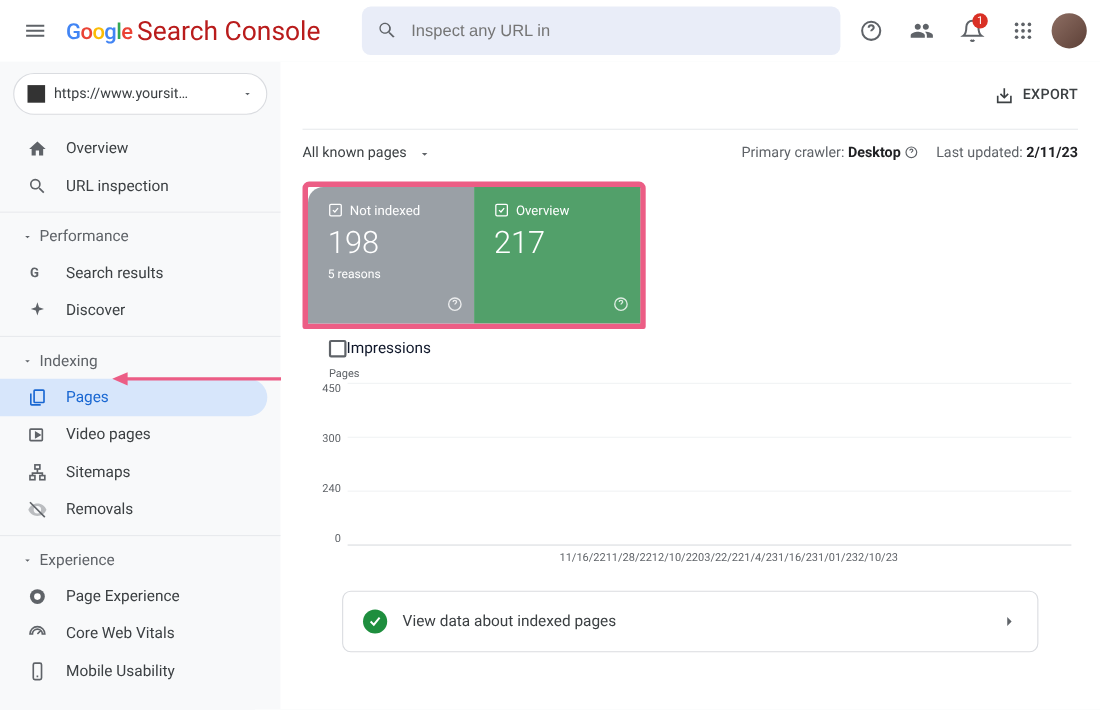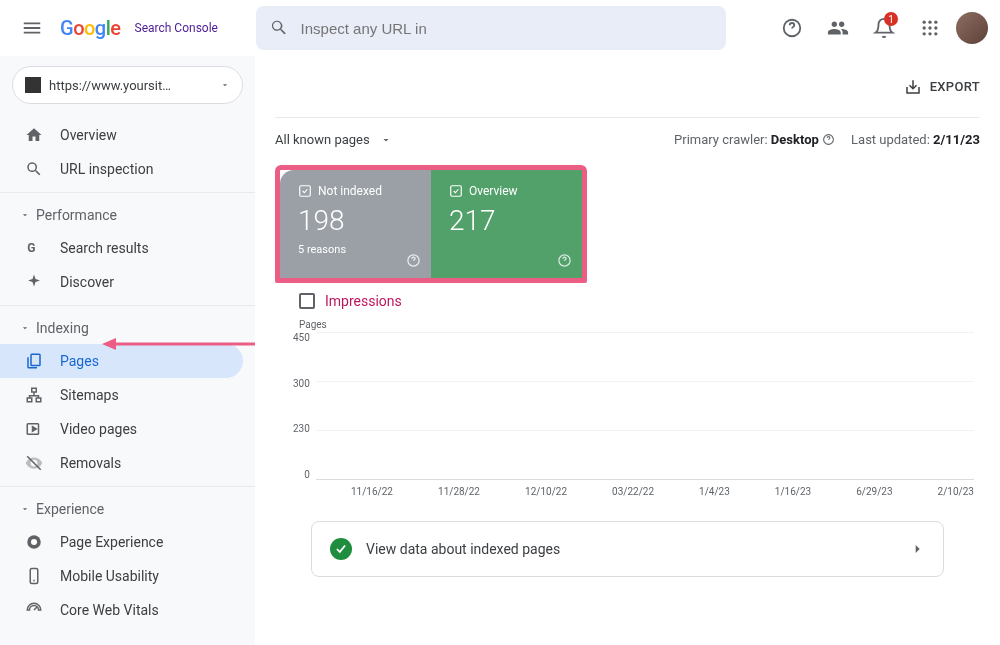--- a/index.html
+++ b/index.html
@@ -5,21 +5,21 @@
 * { box-sizing: border-box; margin: 0; padding: 0; }
 body { font-family: 'Google Sans', Roboto, Arial, sans-serif; background: #f8f9fa; color: #202124; width: 1000px; height: 645px; overflow: hidden; }
 .app { display: flex; flex-direction: column; height: 100%; }
 
 
 .header { height: 56px; display: flex; align-items: center; padding: 0 12px; background: #fff; gap: 8px; }
 .menu-btn { width: 40px; height: 40px; display: flex; align-items: center; justify-content: center; border-radius: 50%; cursor: pointer; }
 .logo { display: flex; align-items: center; gap: 4px; cursor: pointer; }
 .google-logo { font-size: 20px; font-weight: 500; letter-spacing: -0.5px; }
 .g-blue{color:#4285f4}.g-red{color:#ea4335}.g-yellow{color:#fbbc05}.g-green{color:#34a853}
-.sc-text { font-size: 12px; color: #4c1d95; font-weight: 400; margin-left: 10px; }
+.sc-text { font-size: 24px; color: #b91c1c; font-weight: 400; margin-left: 0; }
 .search-box { flex: 1; max-width: 470px; margin-left: 30px; height: 44px; background: #e9edf8; border-radius: 8px; display: flex; align-items: center; padding: 0 14px; gap: 12px; }
 .search-input { border: none; background: transparent; outline: none; font-size: 15px; color: #5f6368; width: 100%; }
 .header-actions { margin-left: auto; display: flex; align-items: center; gap: 6px; }
 .icon-btn { width: 40px; height: 40px; display: flex; align-items: center; justify-content: center; border-radius: 50%; cursor: pointer; color: #5f6368; position: relative; }
 .badge { position: absolute; top: 4px; right: 6px; background: #d93025; color: #fff; font-size: 10px; border-radius: 50%; width: 14px; height: 14px; display: flex; align-items: center; justify-content: center; }
 .avatar { width: 32px; height: 32px; border-radius: 50%; background: linear-gradient(135deg,#8d6e63,#5d4037); cursor: pointer; }
 
 
 .body { display: flex; flex: 1; overflow: hidden; }
 
@@ -41,43 +41,43 @@
 .main-header { display: flex; align-items: center; height: 62px; border-bottom: 1px solid #e8eaed; }
 .page-title { font-size: 21px; color: #202124; font-weight: 400; }
 .export-btn { margin-left: auto; display: flex; align-items: center; gap: 8px; font-size: 13px; color: #3c4043; cursor: pointer; font-weight: 500; letter-spacing: 0.3px; }
 
 .filter-row { display: flex; align-items: center; padding: 14px 0 18px 0; font-size: 13px; }
 .filter-select { display: flex; align-items: center; gap: 10px; color: #3c4043; cursor: pointer; }
 .meta-info { margin-left: auto; display: flex; gap: 16px; color: #5f6368; }
 .meta-strong { color: #202124; font-weight: bold; }
 
 .cards-wrap { border: 5px solid #ec5d85; border-radius: 6px 6px 2px 2px; display: flex; width: 312px; }
-.stat-card { flex: 1; padding: 14px 18px 12px 18px; color: #fff; position: relative; height: 108px; }
+.stat-card { flex: 1; padding: 14px 18px 12px 18px; color: #fff; position: relative; height: 124px; }
 .stat-card.grey { background: #9aa0a6; border-radius: 14px 0 0 0; }
 .stat-card.green { background: #52a06a; }
 .stat-card-head { display: flex; align-items: center; gap: 6px; font-size: 12px; }
 .stat-num { font-size: 28px; font-weight: 300; margin-top: 6px; }
 .stat-sub { font-size: 11px; margin-top: 6px; }
 .stat-help { position: absolute; right: 10px; bottom: 10px; opacity: 0.8; }
 
-.impressions-row { display: flex; align-items: center; gap: 10px; padding: 10px 0 6px 24px; font-size: 14px; color: #be185d; }
+.impressions-row { display: flex; align-items: center; padding: 10px 0 6px 24px; font-size: 14px; color: #0f172a; }
 .checkbox { width: 16px; height: 16px; border: 2px solid #5f6368; border-radius: 2px; cursor: pointer; }
 
 
 .chart { padding: 4px 6px 0 18px; }
 .chart-ylabel { font-size: 10px; color: #5f6368; margin-bottom: 2px; margin-left: 6px; }
 .chart-area { display: flex; }
 .y-axis { display: flex; flex-direction: column; justify-content: space-between; font-size: 10px; color: #5f6368; text-align: right; padding-right: 6px; height: 148px; }
 .bars-wrap { flex: 1; position: relative; height: 148px; border-bottom: 1px solid #dadce0;}
 .gridline { position: absolute; left: 0; right: 0; border-top: 1px solid #f1f3f4; }
 .bars { position: absolute; left: 40px; right: 6px; bottom: 0; top: 0; display: flex; align-items: flex-end; gap: 1px; }
 .bar { flex: 1; display: flex; flex-direction: column; justify-content: flex-end; }
 .bar .indexed { background: #3f8b57; }
 .bar .notindexed { background: #bdc1c6; }
-.x-axis { display: flex; font-size: 10px; color: #5f6368; padding: 6px 0 0 58px; justify-content: space-between; }
+.x-axis { display: flex; font-size: 10px; color: #5f6368; padding: 6px 0 0 58px; justify-content: center; }
 
 .view-data-card { margin: 24px 36px 20px 36px; border: 1px solid #dadce0; border-radius: 8px; padding: 16px 18px; display: flex; align-items: center; gap: 14px; cursor: pointer; }
 .check-circle { width: 22px; height: 22px; border-radius: 50%; background: #1e8e3e; display: flex; align-items: center; justify-content: center; color: #fff; }
 .view-data-text { font-size: 14px; color: #3c4043; flex: 1; }
 
 svg { display: block; }
 </style>
 </head>
 <body>
 
@@ -197,39 +197,39 @@
             <svg width="18" height="18" viewBox="0 0 24 24" fill="none" stroke="currentColor" stroke-width="2">
               <rect x="8" y="3" width="12" height="15" rx="1"></rect>
               <path d="M4 7v13a1 1 0 001 1h11"></path>
             </svg>
           </span>
         <span>Pages</span>
       </div>
       <div class="nav-item">
         <span class="nav-icon">
             <svg width="18" height="18" viewBox="0 0 24 24" fill="none" stroke="currentColor" stroke-width="2">
+              <rect x="3" y="5" width="15" height="14" rx="1"></rect>
+              <path d="M10 9l5 3-5 3z" fill="currentColor"></path>
+            </svg>
+          </span>
+        <span>Video pages</span>
+      </div>
+      <div class="nav-item">
+        <span class="nav-icon">
+            <svg width="18" height="18" viewBox="0 0 24 24" fill="none" stroke="currentColor" stroke-width="2">
               <rect x="9" y="3" width="6" height="5"></rect>
               <rect x="3" y="16" width="6" height="5"></rect>
               <rect x="15" y="16" width="6" height="5"></rect>
               <path d="M12 8v5m-6 3v-3h12v3"></path>
             </svg>
           </span>
         <span>Sitemaps</span>
       </div>
       <div class="nav-item">
         <span class="nav-icon">
-            <svg width="18" height="18" viewBox="0 0 24 24" fill="none" stroke="currentColor" stroke-width="2">
-              <rect x="3" y="5" width="15" height="14" rx="1"></rect>
-              <path d="M10 9l5 3-5 3z" fill="currentColor"></path>
-            </svg>
-          </span>
-        <span>Video pages</span>
-      </div>
-      <div class="nav-item">
-        <span class="nav-icon">
             <svg width="18" height="18" viewBox="0 0 24 24" fill="currentColor">
               <path d="M12 4.5C7 4.5 2.73 7.61 1 12c1.73 4.39 6 7.5 11 7.5s9.27-3.11 11-7.5c-1.73-4.39-6-7.5-11-7.5zm0 12a4.5 4.5 0 110-9 4.5 4.5 0 010 9z" opacity="0.4"></path>
               <path d="M3 3l18 18" stroke="currentColor" stroke-width="2"></path>
             </svg>
           </span>
         <span>Removals</span>
       </div>
       <div class="nav-sep"></div>
       <div class="nav-heading">
         <svg width="10" height="10" viewBox="0 0 24 24" fill="#5f6368">
@@ -242,33 +242,33 @@
             <svg width="18" height="18" viewBox="0 0 24 24" fill="currentColor">
               <circle cx="12" cy="12" r="9"></circle>
               <circle cx="12" cy="12" r="4" fill="#fff"></circle>
             </svg>
           </span>
         <span>Page Experience</span>
       </div>
       <div class="nav-item">
         <span class="nav-icon">
             <svg width="18" height="18" viewBox="0 0 24 24" fill="none" stroke="currentColor" stroke-width="2">
+              <path d="M12 3a9 9 0 00-9 9h3a6 6 0 1112 0h3a9 9 0 00-9-9zM12 12l4-4"></path>
+            </svg>
+          </span>
+        <span>Core Web Vitals</span>
+      </div>
+      <div class="nav-item">
+        <span class="nav-icon">
+            <svg width="18" height="18" viewBox="0 0 24 24" fill="none" stroke="currentColor" stroke-width="2">
               <rect x="7" y="2" width="10" height="20" rx="2"></rect>
               <path d="M11 18h2"></path>
             </svg>
           </span>
         <span>Mobile Usability</span>
-      </div>
-      <div class="nav-item">
-        <span class="nav-icon">
-            <svg width="18" height="18" viewBox="0 0 24 24" fill="none" stroke="currentColor" stroke-width="2">
-              <path d="M12 3a9 9 0 00-9 9h3a6 6 0 1112 0h3a9 9 0 00-9-9zM12 12l4-4"></path>
-            </svg>
-          </span>
-        <span>Core Web Vitals</span>
       </div>
 
       <svg class="arrow-annotation" width="170" height="20">
         <line x1="170" y1="10" x2="12" y2="10" stroke="#ec5d85" stroke-width="3"></line>
         <polygon points="0,10 14,4 14,16" fill="#ec5d85"></polygon>
       </svg>
     </div>
 
     <div class="main">
       <div class="main-header">
@@ -332,21 +332,21 @@
         <div class="checkbox"></div>
         <span>Impressions</span>
       </div>
 
       <div class="chart">
         <div class="chart-ylabel">Pages</div>
         <div class="chart-area">
           <div class="y-axis" id="y-axis">
               <div>450</div>
               <div>300</div>
-              <div>230</div>
+              <div>240</div>
               <div>0</div>
             </div>
           <div class="bars-wrap">
             <div class="gridline" style="top:0"></div>
             <div class="gridline" style="top:33.3%"></div>
             <div class="gridline" style="top:66.6%"></div>
             <div class="bars" id="bars">
                 <div class="bar">
                   <div class="indexed" style="height: 46.6667%;"></div>
                   <div class="notindexed" style="height: 37.7778%;"></div>
@@ -690,21 +690,21 @@
               </div>
           </div>
         </div>
         <div class="x-axis" id="x-axis">
             <div>11/16/22</div>
             <div>11/28/22</div>
             <div>12/10/22</div>
             <div>03/22/22</div>
             <div>1/4/23</div>
             <div>1/16/23</div>
-            <div>6/29/23</div>
+            <div>1/01/23</div>
             <div>2/10/23</div>
           </div>
       </div>
 
       <div class="view-data-card">
         <div class="check-circle">
             <svg width="14" height="14" viewBox="0 0 24 24" fill="none" stroke="#fff" stroke-width="3">
               <path d="M5 12l5 5 9-11"></path>
             </svg>
           </div>

